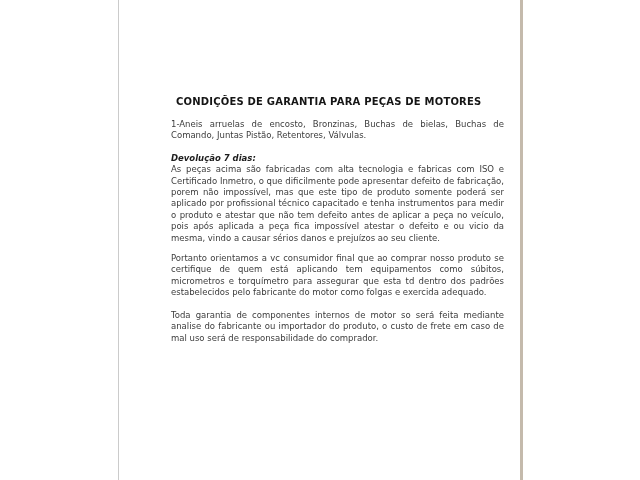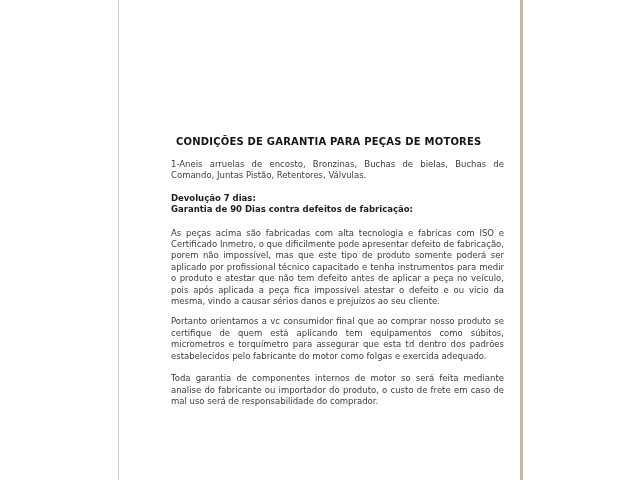--- a/index.html
+++ b/index.html
@@ -29,58 +29,57 @@
   }
   .doc-title {
     font-size: 10px;
     font-weight: bold;
     color: #151515;
     letter-spacing: 0.2px;
     padding-left: 5px;
     line-height: 13px;
     margin-bottom: 11px;
     white-space: nowrap;
-    margin-top: 40px;
   }
   .para {
     font-size: 8.5px;
     line-height: 11.4px;
     color: #3c3c3c;
     text-align: justify;
     margin-bottom: 11px;
   }
   .para.no-gap { margin-bottom: 9px; }
   .sec-heading {
     font-size: 8.5px;
     line-height: 11.4px;
     font-weight: bold;
     color: #1d1d1d;
     text-align: left;
     margin-bottom: 0;
+    font-style: italic;
   }
   .sec-heading.gap-after { margin-bottom: 12px; }
 </style>
 </head>
 <body>
 
 <div class="canvas">
   <div class="page">
     <div class="content">
 
       <div class="doc-title">CONDIÇÕES DE GARANTIA PARA PEÇAS DE MOTORES</div>
 
       <p class="para">1-Aneis arruelas de encosto, Bronzinas, Buchas de bielas, Buchas de Comando, Juntas Pistão, Retentores, Válvulas.</p>
 
 
       <div>
         <div class="sec-heading">Devolução 7 dias:</div>
       </div>
 
       <div>
-        <div class="sec-heading gap-after">Garantia de 90 Dias contra defeitos de fabricação:</div>
         <p class="para no-gap">As peças acima são fabricadas com alta tecnologia e fabricas com ISO e Certificado Inmetro, o que dificilmente pode apresentar defeito de fabricação, porem não impossível, mas que este tipo de produto somente poderá ser aplicado por profissional técnico capacitado e tenha instrumentos para medir o produto e atestar que não tem defeito antes de aplicar a peça no veículo, pois após aplicada a peça fica impossível atestar o defeito e ou vicio da mesma, vindo a causar sérios danos e prejuízos ao seu cliente.</p>
         <p class="para">Portanto orientamos a vc consumidor final que ao comprar nosso produto se certifique de quem está aplicando tem equipamentos como súbitos, micrometros e torquímetro para assegurar que esta td dentro dos padrões estabelecidos pelo fabricante do motor como folgas e exercida adequado.</p>
       </div>
 
       <p class="para">Toda garantia de componentes internos de motor so será feita mediante analise do fabricante ou importador do produto, o custo de frete em caso de mal uso será de responsabilidade do comprador.</p>
 
     </div>
   </div>
 </div>
 

